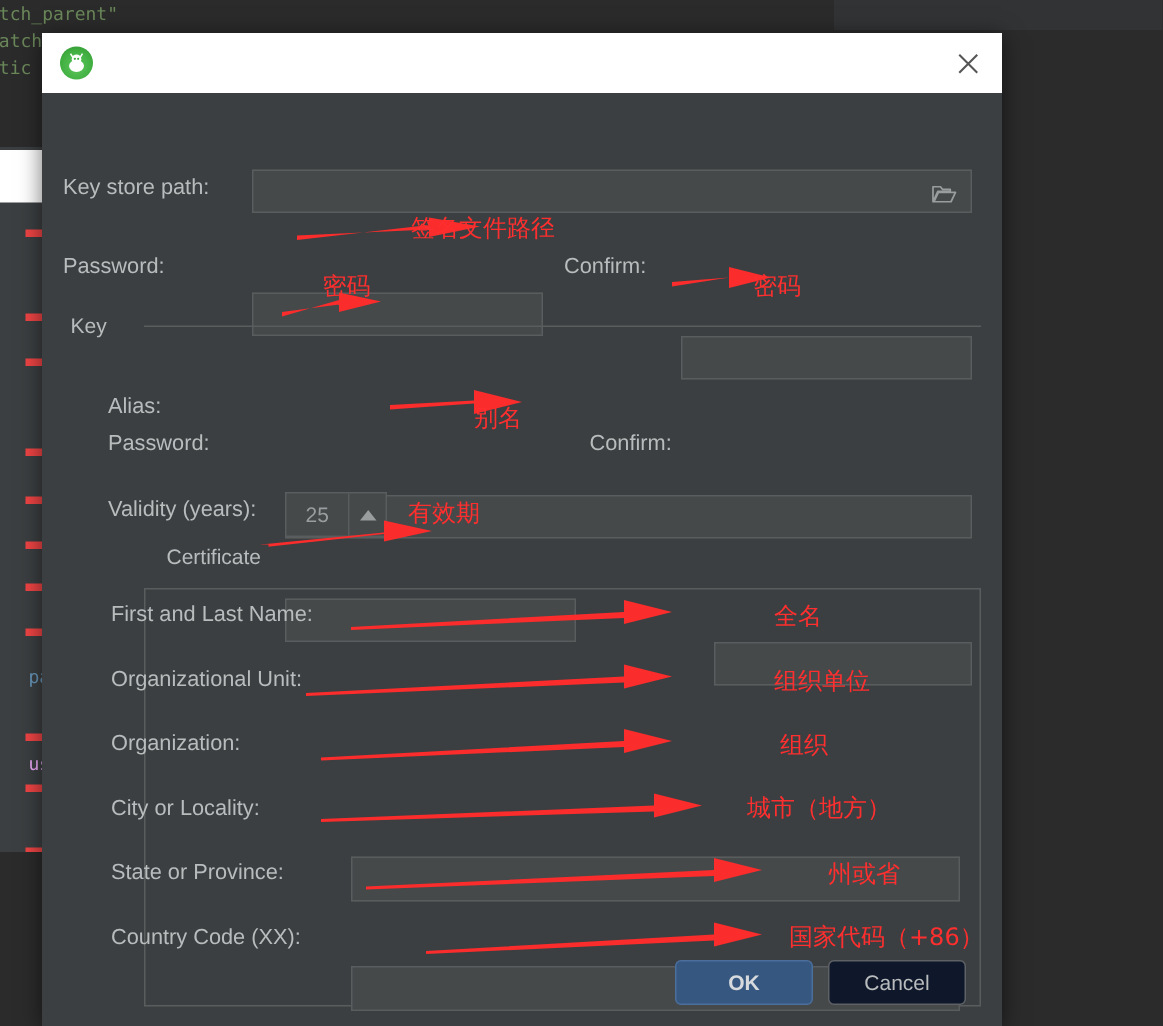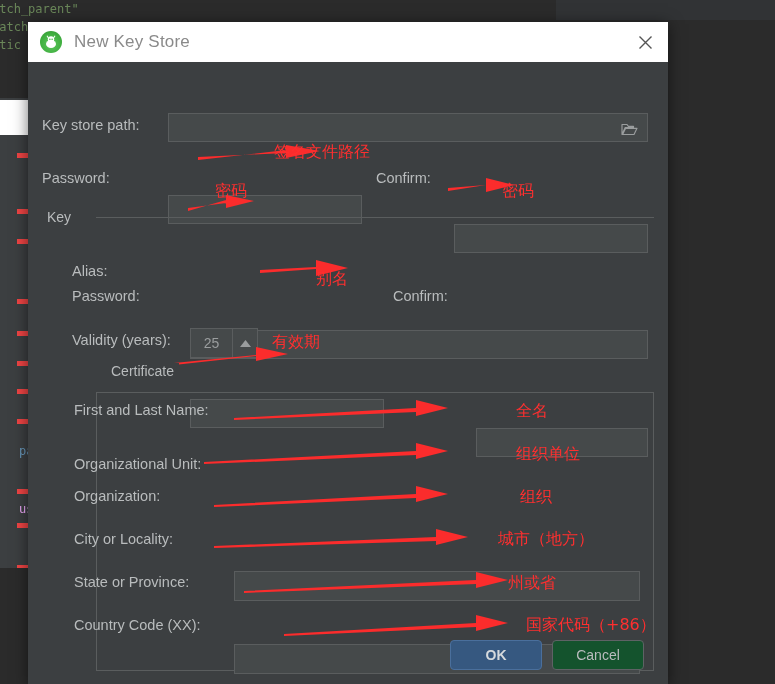--- a/index.html
+++ b/index.html
@@ -264,21 +264,21 @@
     cursor: pointer;
     box-sizing: border-box;
   }
   #ok-btn {
     background: #365880;
     border: 1px solid #4a6f9c;
     color: #d6dadd;
     font-weight: bold;
   }
   #cancel-btn {
-    background: #14532d;
+    background: #0f172a;
     border: 1px solid #5e6265;
     color: #b9bcbd;
   }
 </style>
 </head>
 <body>
 
 <div id="ide-bg">
   <div id="bg-right-fill"></div>
   <div id="bg-dark-block-top"></div>
@@ -315,21 +315,20 @@
     <div id="app-icon">
       <svg width="16" height="16" viewBox="0 0 16 16">
         <ellipse cx="8" cy="10" rx="5" ry="4" fill="#ffffff"></ellipse>
         <circle cx="8" cy="5.5" r="3.2" fill="#ffffff"></circle>
         <circle cx="6.9" cy="5.2" r="0.75" fill="#3fae3f"></circle>
         <circle cx="9.1" cy="5.2" r="0.75" fill="#3fae3f"></circle>
         <rect x="4.2" y="1.6" width="1" height="2.6" fill="#ffffff" transform="rotate(-32 4.7 2.9)"></rect>
         <rect x="10.8" y="1.6" width="1" height="2.6" fill="#ffffff" transform="rotate(32 11.3 2.9)"></rect>
       </svg>
     </div>
-    <div id="dialog-title">New Key Store</div>
     <div id="close-btn">
       <svg width="15" height="15" viewBox="0 0 15 15">
         <path d="M1.5 1.5 L13.5 13.5 M13.5 1.5 L1.5 13.5" stroke="#555555" stroke-width="1.4" fill="none"></path>
       </svg>
     </div>
   </div>
 
   <div id="dialog-body">
 
     <div class="row" style="left:14px; top:55px;align-items:center;">
@@ -422,21 +421,21 @@
       <span class="lbl">First and Last Name:</span>
     </div>
     <div class="field tall" style="left:206px; top:335px; width:406px;">
       <span class="val"></span>
     </div>
     <svg class="arrow" style="left:206px; top:336px;" width="218" height="26">
       <polygon points="0,20 182,10 182,2 214,10 182,18 182,14 0,22" fill="#fb2c2c"></polygon>
     </svg>
     <div class="anno" style="left:488px; top:339px; font-size:16px;">全名</div>
 
-    <div class="row" style="left:46px; top:394px;">
+    <div class="row" style="left:46px; top:383px;">
       <span class="lbl">Organizational Unit:</span>
     </div>
     <div class="field tall" style="left:206px; top:378px; width:406px;">
       <span class="val"></span>
     </div>
     <svg class="arrow" style="left:176px; top:378px;" width="248" height="26">
       <polygon points="0,22 212,11 212,3 244,11 212,19 212,15 0,24" fill="#fb2c2c"></polygon>
     </svg>
     <div class="anno" style="left:488px; top:382px; font-size:16px;">组织单位</div>
 
@@ -458,21 +457,21 @@
     </svg>
     <div class="anno" style="left:470px; top:467px; font-size:16px;">城市（地方）</div>
 
     <div class="row" style="left:46px; top:512px;">
       <span class="lbl">State or Province:</span>
     </div>
 
     <svg class="arrow" style="left:216px; top:507px;" width="268" height="26">
       <polygon points="0,22 232,11 232,3 264,11 232,19 232,15 0,24" fill="#fb2c2c"></polygon>
     </svg>
-    <div class="anno" style="left:480px; top:511px; font-size:16px;">州或省</div>
+    <div class="anno" style="left:524px; top:511px; font-size:16px;">州或省</div>
 
     <div class="row" style="left:46px; top:555px;">
       <span class="lbl">Country Code (XX):</span>
     </div>
 
     <svg class="arrow" style="left:256px; top:550px;" width="228" height="26">
       <polygon points="0,22 192,11 192,3 224,11 192,19 192,15 0,24" fill="#fb2c2c"></polygon>
     </svg>
     <div class="anno" style="left:498px; top:553px; font-size:16px;">国家代码（+86）</div>
 

